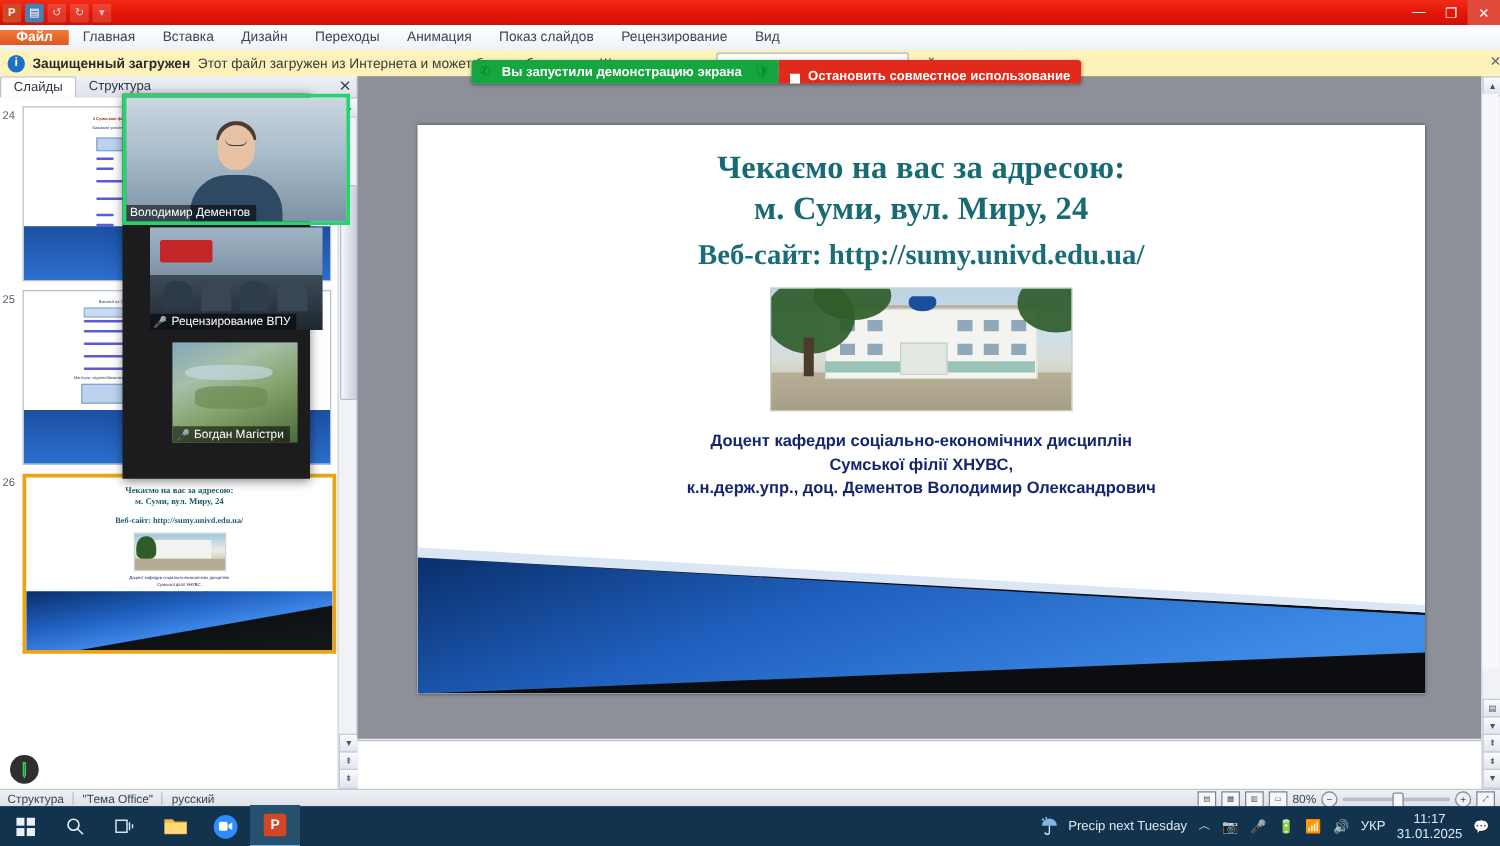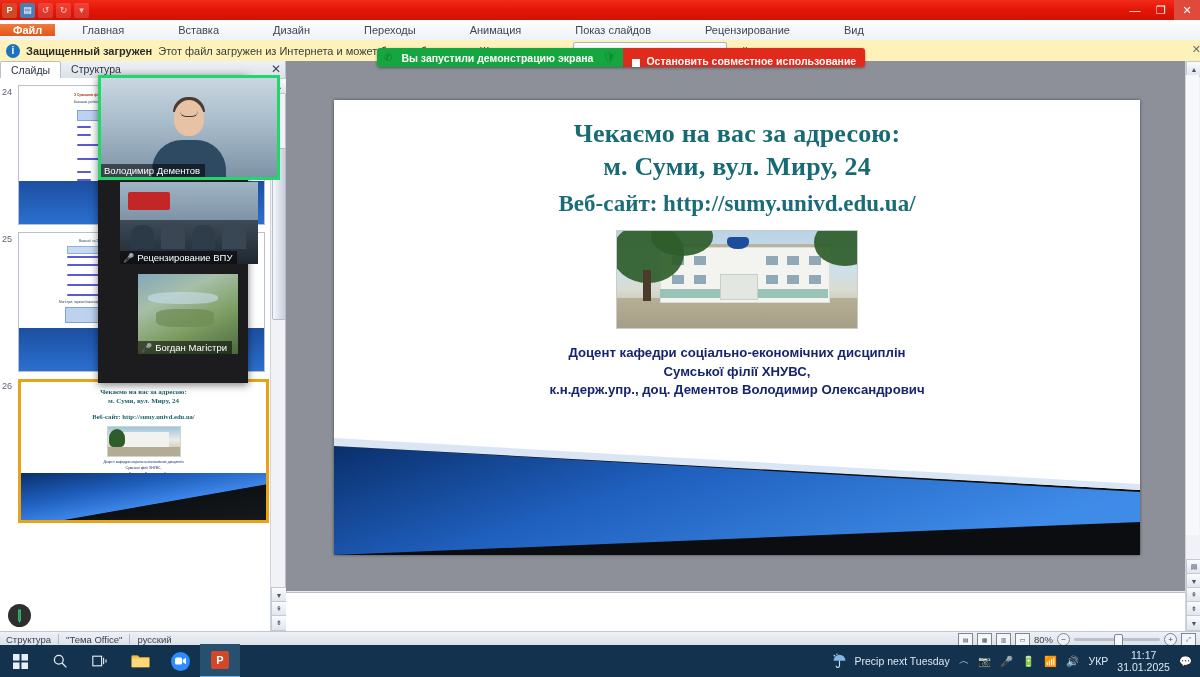--- a/index.html
+++ b/index.html
@@ -24,21 +24,21 @@
   .title-text{position:absolute;left:0;right:0;text-align:center;color:#ffd8d4;font-size:10.5px;
     white-space:nowrap;text-shadow:0 1px 0 rgba(0,0,0,.25);}
   .wbtns{position:absolute;right:0;top:0;height:20px;display:flex;}
   .wbtn{width:26px;height:20px;display:flex;align-items:center;justify-content:center;color:#fff;font-size:11px;}
   .wbtn.close{background:#e04a3a;}
 
   
   .ribbon{position:absolute;left:0;top:20px;width:1200px;height:20px;
     background:linear-gradient(180deg,#fdfefe 0%,#eef2f7 100%);
     border-bottom:1px solid #c6cedb;display:flex;align-items:center;}
-  .tab{padding:0 27px;display:flex;align-items:center;font-size:11px;color:#3b4654;white-space:nowrap;}
+  .tab{padding:0 11px;display:flex;align-items:center;font-size:11px;color:#3b4654;white-space:nowrap;}
   .tab.file{background:linear-gradient(180deg,#f07a3c 0%,#e0571c 100%);color:#fff;font-weight:bold;
     padding:0 13px;}
 
   
   .pvbar{position:absolute;left:0;top:40px;width:1200px;height:21px;background:#fdf3ba;
     border-bottom:1px solid #dec86a;display:flex;align-items:center;gap:6px;padding-left:6px;}
   .pv-shield{width:14px;height:14px;border-radius:50%;background:#1b72c4;color:#fff;
     font-size:10px;display:flex;align-items:center;justify-content:center;font-weight:bold;}
   .pv-title{font-weight:bold;font-size:11px;color:#2b2b2b;}
   .pv-msg{font-size:11px;color:#3a3a3a;white-space:nowrap;}

